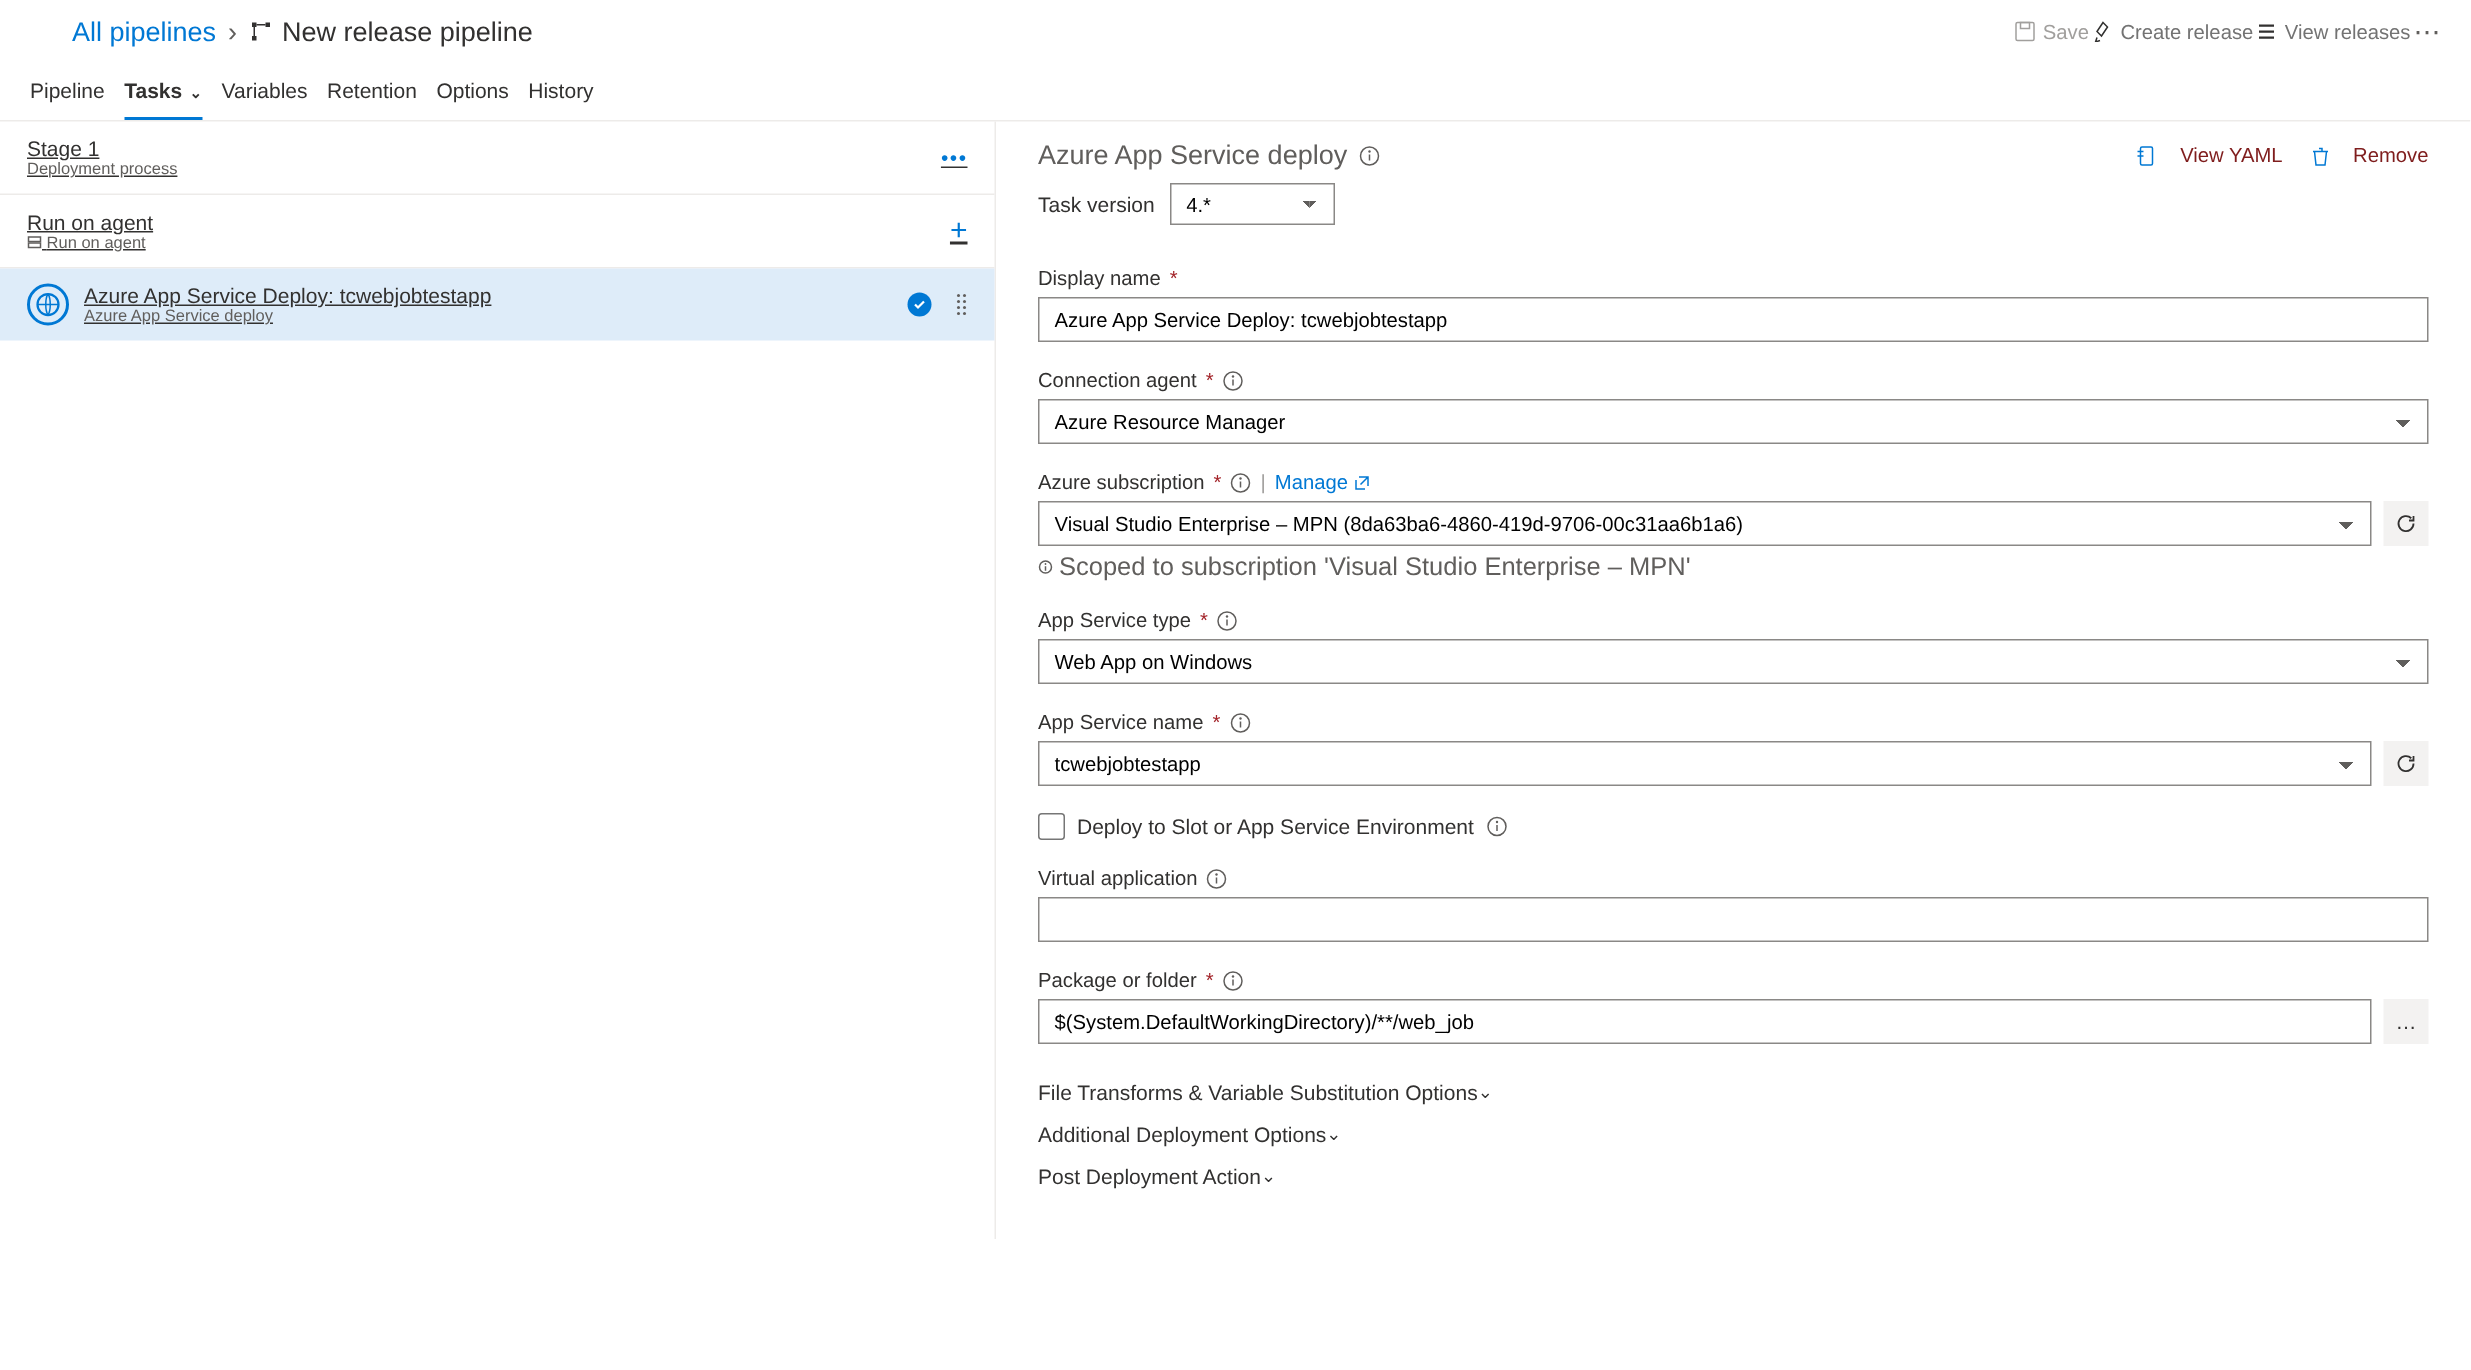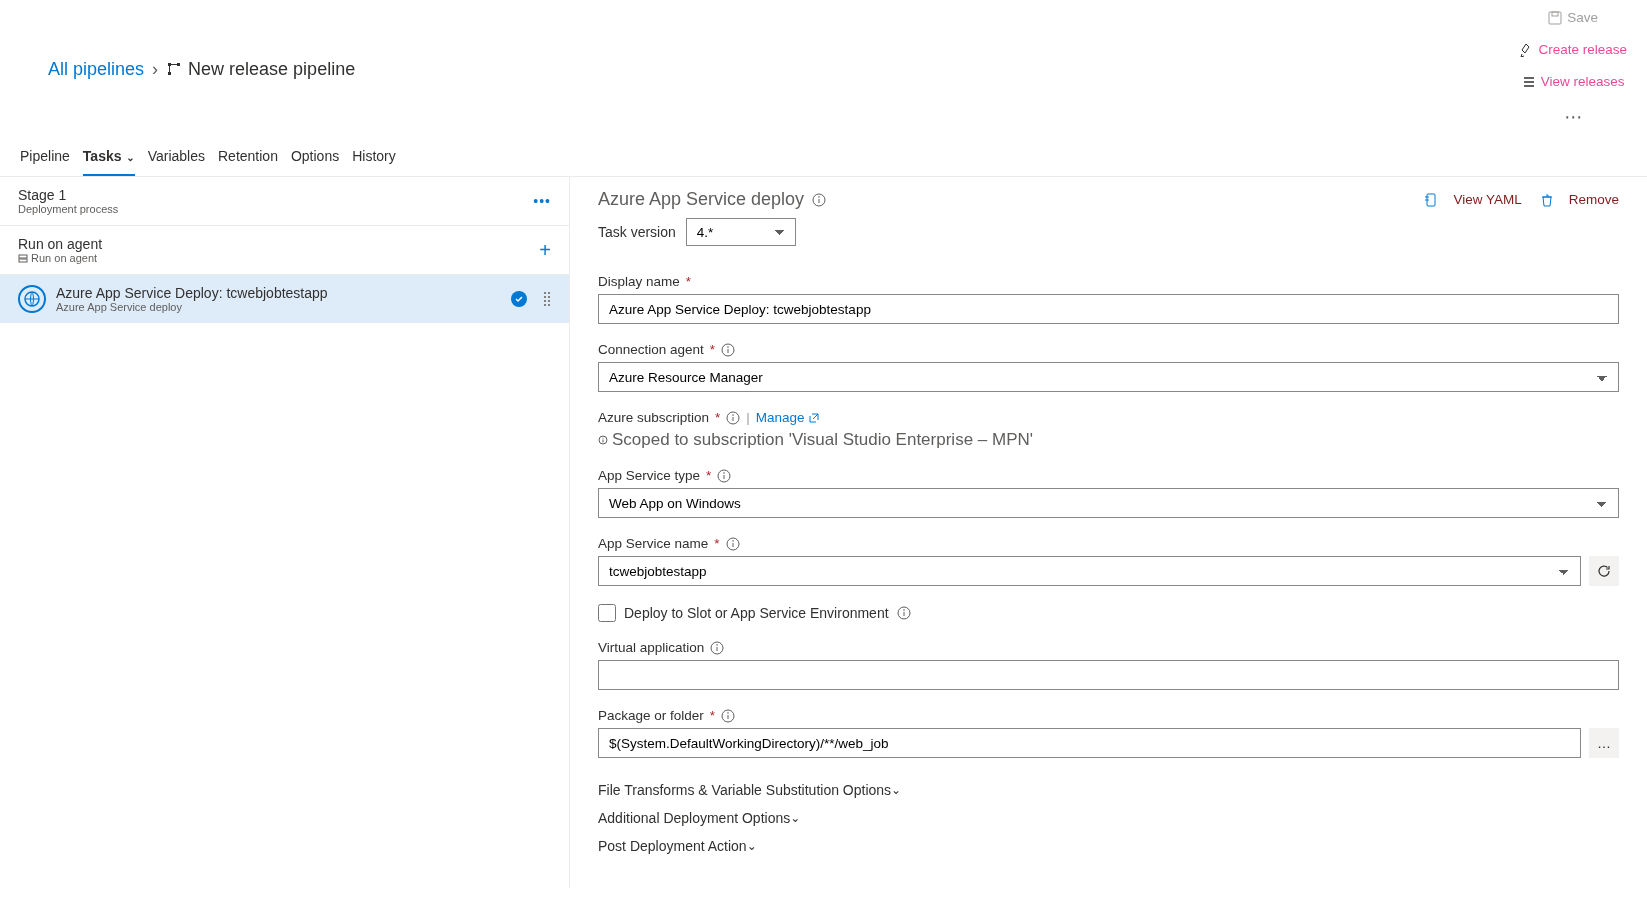--- a/index.html
+++ b/index.html
@@ -4,32 +4,32 @@
 <style>
 * { margin: 0; padding: 0; box-sizing: border-box; font-family: "Segoe UI", -apple-system, sans-serif; }
 body { background: #fff; color: #323130; font-size: 14px; }
 
 .top-bar { display: flex; align-items: center; padding: 10px 20px; border-bottom: none; }
 .breadcrumb { display: flex; align-items: center; font-size: 18px; }
 .breadcrumb a { color: #0078d4; text-decoration: none; margin-left: 28px; }
 .breadcrumb .sep { color: #605e5c; margin: 0 8px; }
 .breadcrumb .pipeline-icon { margin-right: 6px; display: inline-block; }
 .breadcrumb .title { color: #323130; font-weight: 400; }
-.top-actions { margin-left: auto; display: flex; align-items: center; gap: 17px; font-size: 13.5px; flex-direction: column; }
-.top-actions .action { display: flex; align-items: center; gap: 5px; cursor: pointer; color: #ec4899; }
+.top-actions { margin-left: auto; display: flex; align-items: center; gap: 2px; font-size: 13.5px; }
+.top-actions .action { display: flex; align-items: center; gap: 5px; cursor: pointer; color: #737373; }
 .top-actions .action.disabled { color: #a19f9d; }
 .top-actions .more { font-size: 18px; color: #605e5c; cursor: pointer; }
 
 .tabs { display: flex; gap: 13px; padding: 0 20px; border-bottom: 1px solid #edebe9; font-size: 14px; }
 .tab { padding: 10px 0; cursor: pointer; color: #323130; }
 .tab.active { border-bottom: 2px solid #0078d4; font-weight: 600; }
 .tab .chev { font-size: 10px; margin-left: 2px; }
 
 .main { display: flex; }
-.left-panel { width: 570px; border-right: 1px solid #edebe9; }
+.left-panel { width: 664px; border-right: 1px solid #edebe9; text-decoration: underline; }
 .right-panel { flex: 1; padding: 12px 28px 28px 28px; }
 
 .left-item { padding: 10px 18px; border-bottom: 1px solid #edebe9; display: flex; align-items: center; justify-content: space-between; }
 .left-item .lbl-main { font-size: 14px; color: #323130; }
 .left-item .lbl-sub { font-size: 11px; color: #605e5c; }
 .left-item .more-h { color: #0078d4; letter-spacing: 1px; cursor: pointer; }
 .left-item .add-btn { color: #0078d4; font-size: 20px; font-weight: 300; cursor: pointer; }
 .task-item { display: flex; align-items: center; gap: 10px; padding: 10px 18px; background: #deecf9; position: relative; }
 .task-item .task-icon { width: 28px; height: 28px; border-radius: 50%; border: 2px solid #0078d4; display: flex; align-items: center; justify-content: center; }
 .task-item .task-text .t-main { font-size: 14px; }
@@ -244,20 +244,28 @@
             </svg>
           </span>
         <span class="divider">|</span>
         <span class="link">
           <span>Manage</span>
           <svg width="10" height="10" viewBox="0 0 10 10">
               <path d="M3 1h6v6M9 1L4 6M1 3v6h6" fill="none" stroke="#0078d4"></path>
             </svg>
         </span>
       </div>
+      <div class="input-with-btn">
+        <select class="select"><option>Visual Studio Enterprise – MPN (8da63ba6-4860-419d-9706-00c31aa6b1a6)</option></select>
+        <div class="icon-btn">
+          <svg width="14" height="14" viewBox="0 0 14 14">
+              <path d="M12 7a5 5 0 1 1-1.5-3.5M12 2v3h-3" fill="none" stroke="#323130" stroke-width="1.2"></path>
+            </svg>
+        </div>
+      </div>
       <div class="scope-note">
         <svg width="10" height="10" viewBox="0 0 10 10">
             <circle cx="5" cy="5" r="4" fill="none" stroke="#605e5c"></circle>
             <circle cx="5" cy="3" r="0.6" fill="#605e5c"></circle>
             <path d="M5 4.5v3" stroke="#605e5c"></path>
           </svg>
         <span>Scoped to subscription 'Visual Studio Enterprise – MPN'</span>
       </div>
     </div>
 

